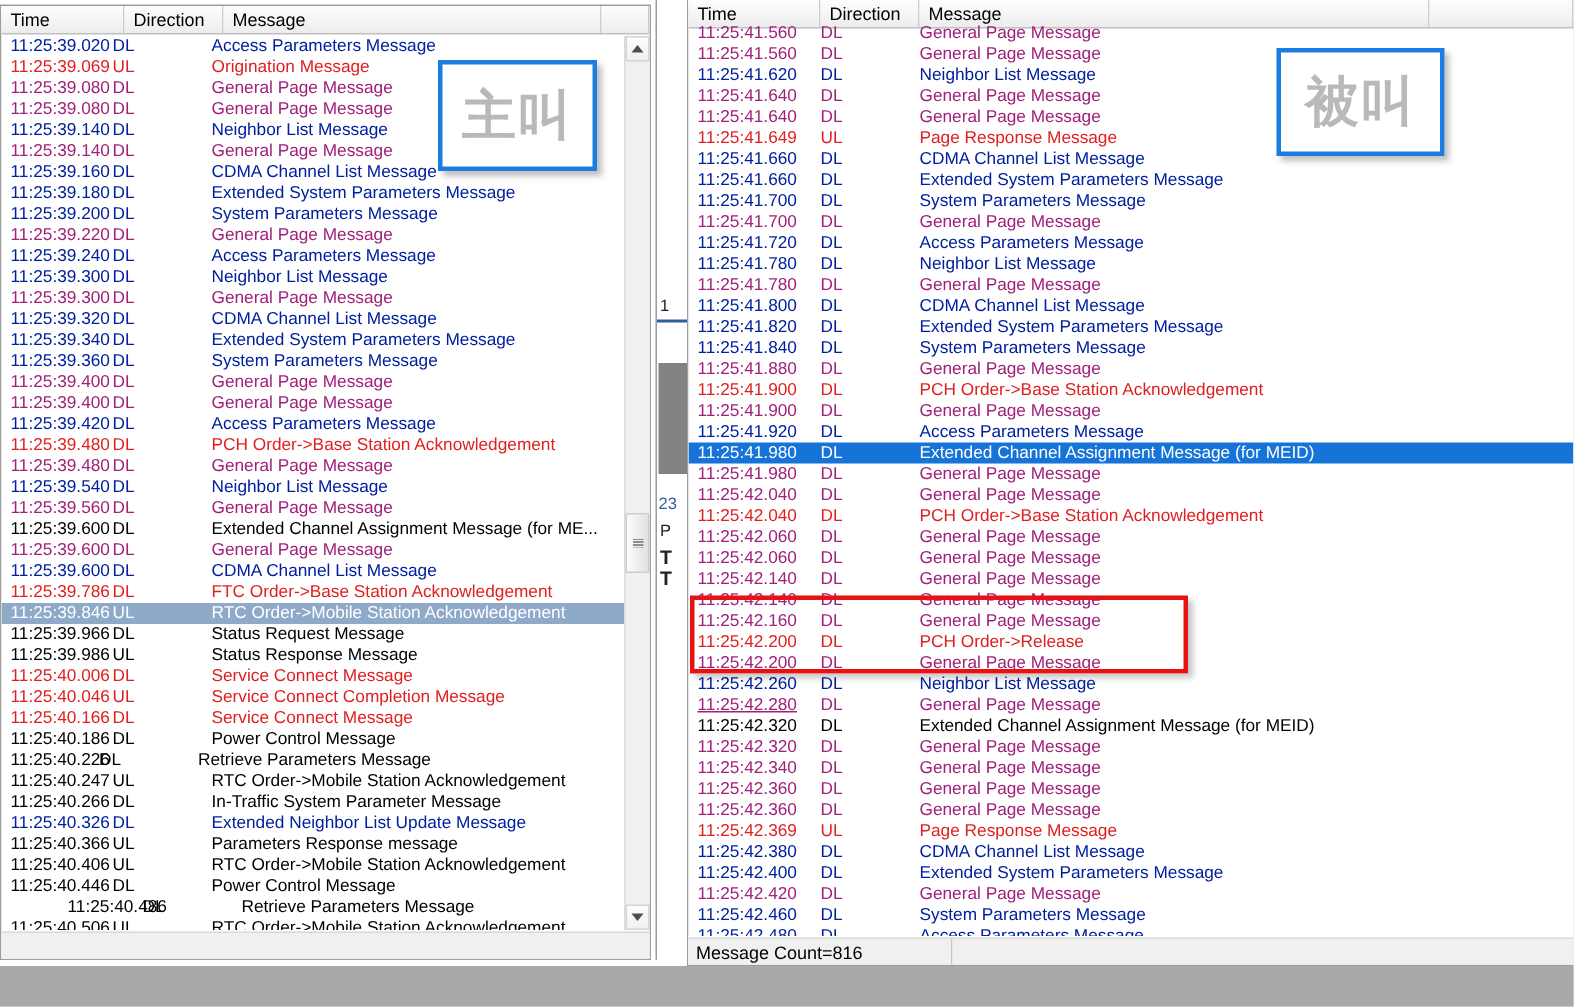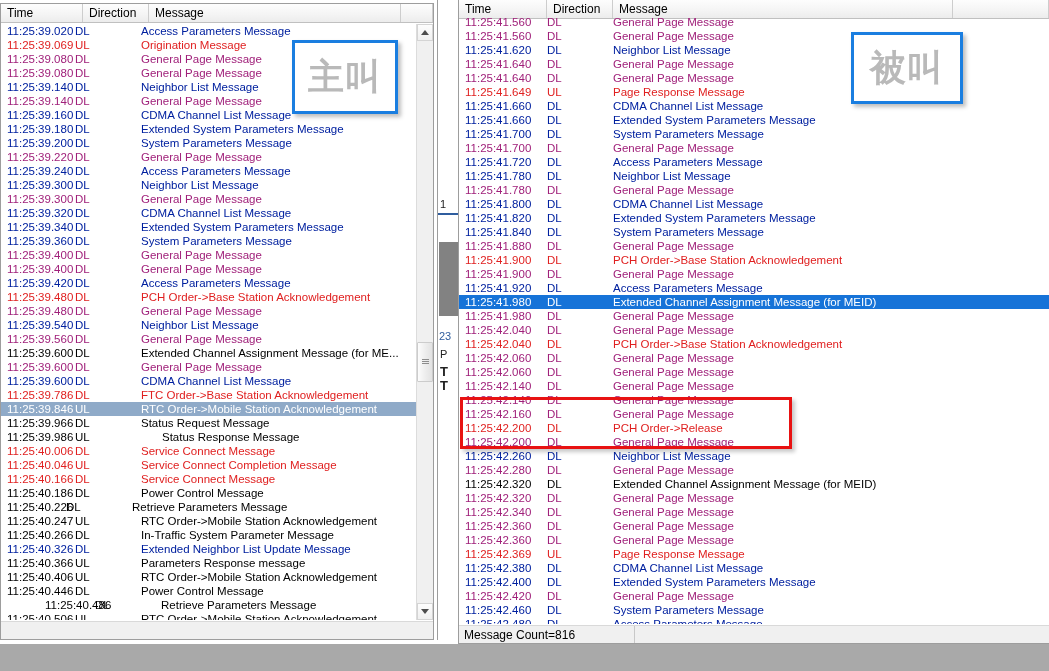--- a/index.html
+++ b/index.html
@@ -289,21 +289,21 @@
             <span class="c-msg" style="color: rgb(224, 32, 32);">RTC Order-&gt;Mobile Station Acknowledgement</span>
           </div>
           <div class="row">
             <span class="c-time" style="width: 74px; color: rgb(0, 0, 0);">11:25:39.966</span>
             <span class="c-dir" style="width: 66px; color: rgb(0, 0, 0);">DL</span>
             <span class="c-msg" style="color: rgb(0, 0, 0);">Status Request Message</span>
           </div>
           <div class="row">
             <span class="c-time" style="width: 74px; color: rgb(0, 0, 0);">11:25:39.986</span>
             <span class="c-dir" style="width: 66px; color: rgb(0, 0, 0);">UL</span>
-            <span class="c-msg" style="color: rgb(0, 0, 0); margin-left: 21px;">Status Response Message</span>
+            <span class="c-msg" style="color: rgb(0, 0, 0);">Status Response Message</span>
           </div>
           <div class="row">
             <span class="c-time" style="width: 74px; color: rgb(224, 32, 32);">11:25:40.006</span>
             <span class="c-dir" style="width: 66px; color: rgb(224, 32, 32);">DL</span>
             <span class="c-msg" style="color: rgb(224, 32, 32);">Service Connect Message</span>
           </div>
           <div class="row">
             <span class="c-time" style="width: 74px; color: rgb(224, 32, 32);">11:25:40.046</span>
             <span class="c-dir" style="width: 66px; color: rgb(224, 32, 32);">UL</span>
             <span class="c-msg" style="color: rgb(224, 32, 32);">Service Connect Completion Message</span>
@@ -549,21 +549,21 @@
             <span class="c-time" style="width: 88px; color: rgb(160, 32, 122);">11:25:42.200</span>
             <span class="c-dir" style="width: 66px; color: rgb(160, 32, 122);">DL</span>
             <span class="c-msg" style="color: rgb(160, 32, 122);">General Page Message</span>
           </div>
           <div class="row">
             <span class="c-time" style="width: 88px; color: rgb(0, 32, 159);">11:25:42.260</span>
             <span class="c-dir" style="width: 66px; color: rgb(0, 32, 159);">DL</span>
             <span class="c-msg" style="color: rgb(0, 32, 159);">Neighbor List Message</span>
           </div>
           <div class="row">
-            <span class="c-time" style="width: 88px; color: rgb(160, 32, 122);">11:25:42.280</span>
+            <span class="c-time" style="width: 88px; color: rgb(160, 32, 122); text-decoration: underline;">11:25:42.280</span>
             <span class="c-dir" style="width: 66px; color: rgb(160, 32, 122);">DL</span>
             <span class="c-msg" style="color: rgb(160, 32, 122);">General Page Message</span>
           </div>
           <div class="row">
             <span class="c-time" style="width: 88px; color: rgb(0, 0, 0);">11:25:42.320</span>
             <span class="c-dir" style="width: 66px; color: rgb(0, 0, 0);">DL</span>
             <span class="c-msg" style="color: rgb(0, 0, 0);">Extended Channel Assignment Message (for MEID)</span>
           </div>
           <div class="row">
             <span class="c-time" style="width: 88px; color: rgb(160, 32, 122);">11:25:42.320</span>

